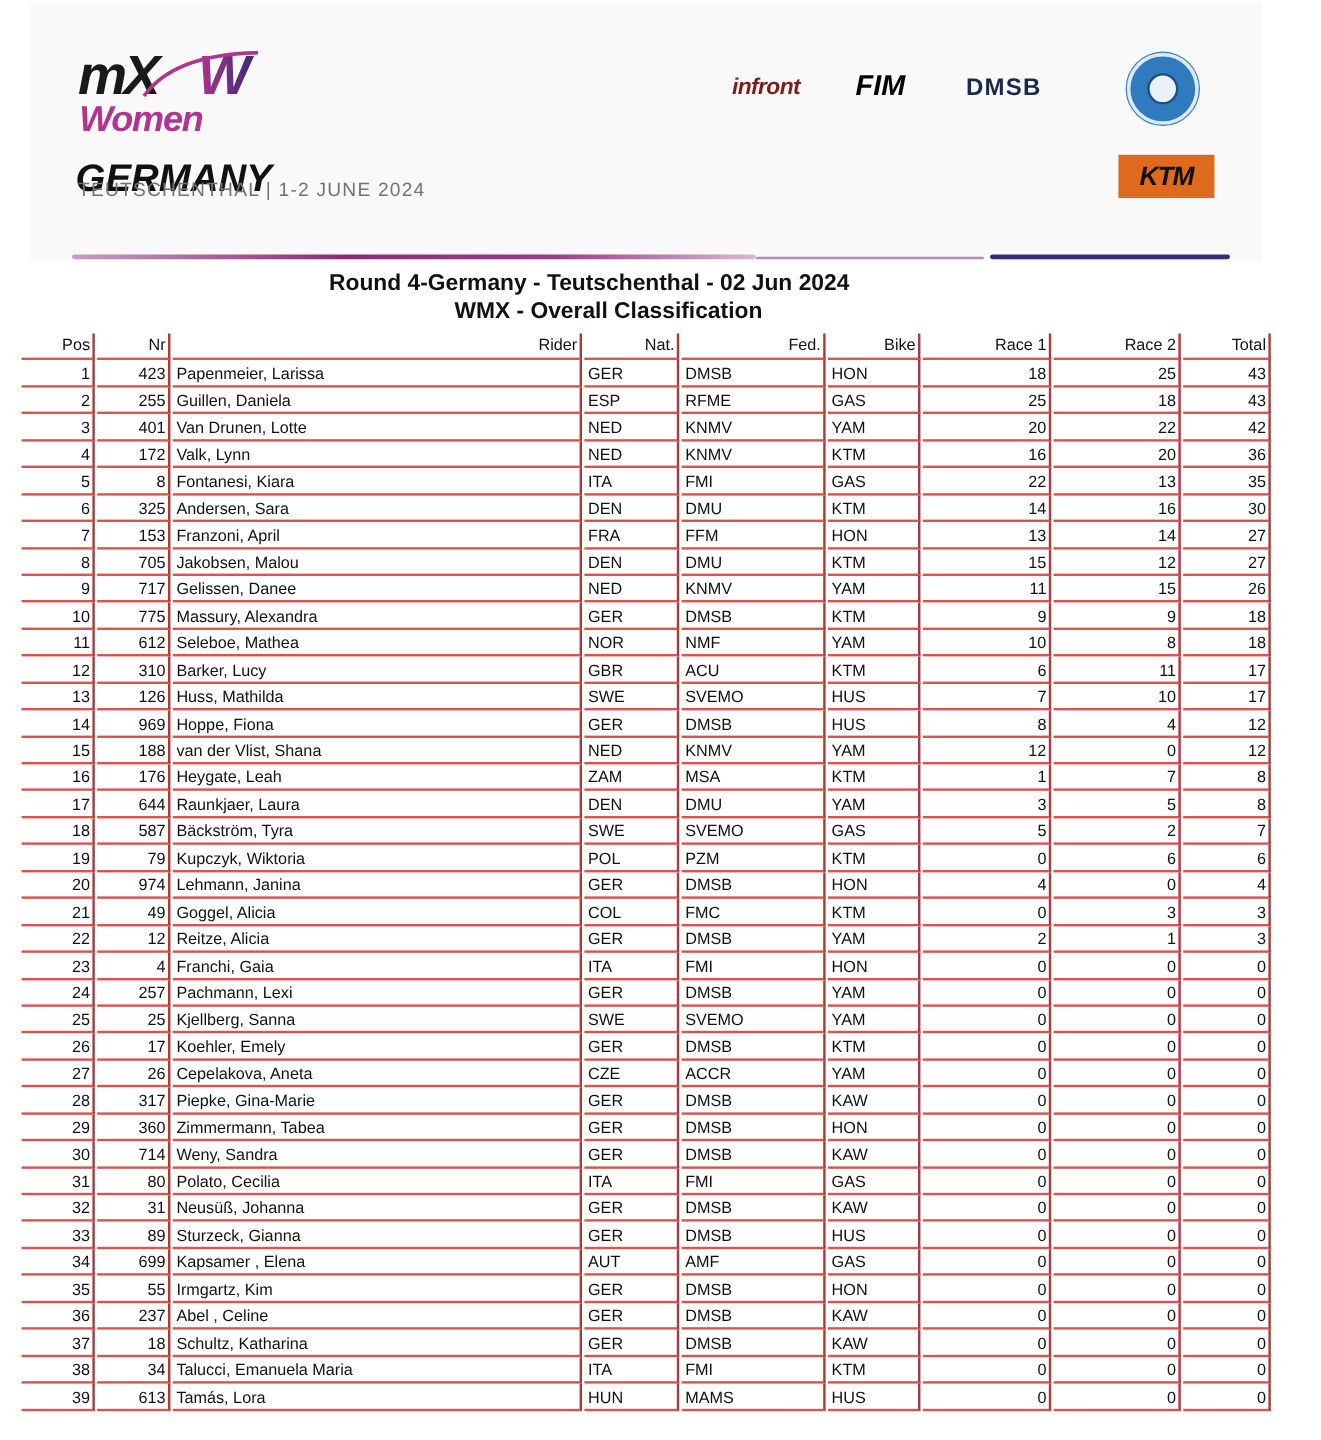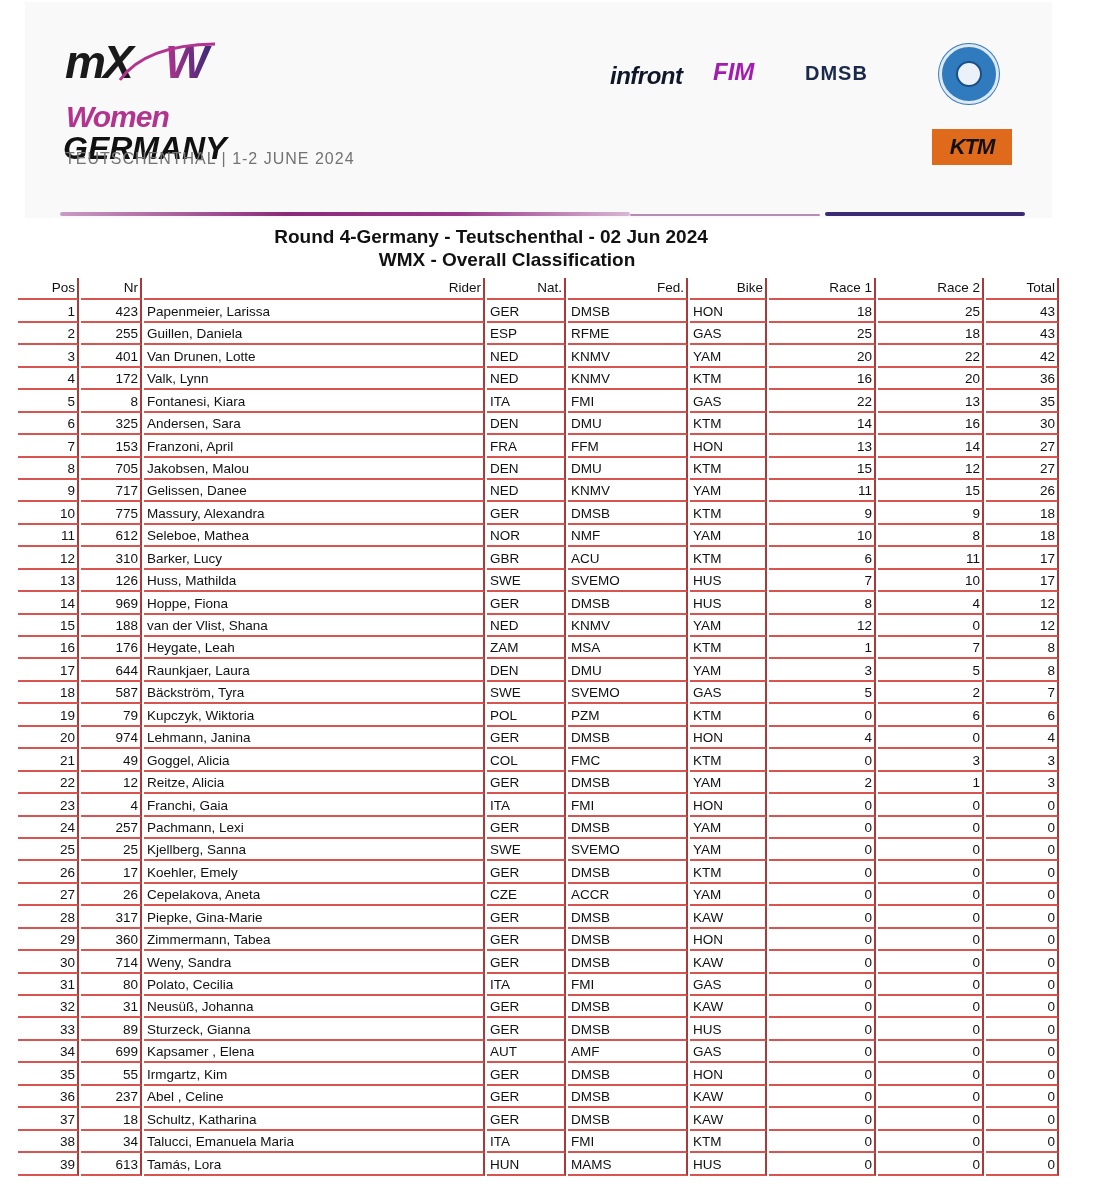--- a/index.html
+++ b/index.html
@@ -1,26 +1,26 @@
 <!DOCTYPE html>
 <html><head>
 <meta charset="utf-8">
 <style>
   * { box-sizing: border-box; margin: 0; padding: 0; }
   html, body { width: 1101px; height: 1200px; background: #ffffff; overflow: hidden; }
   body { font-family: "Liberation Sans", sans-serif; color: #111; position: relative; }
 
   .banner { position: absolute; left: 25px; top: 2px; width: 1027px; height: 216px; background: #f9f9f9; }
   .logo-mxw { position: absolute; left: 40px; top: 38px; width: 180px; height: 42px; }
-  .logo-women { position: absolute; left: 41px; top: 80px; font-family: "Liberation Sans", sans-serif; font-weight: bold; font-style: italic; font-size: 30px; color: #b2348f; letter-spacing: -1px; line-height: 36px; margin-top: 17px; }
+  .logo-women { position: absolute; left: 41px; top: 80px; font-family: "Liberation Sans", sans-serif; font-weight: bold; font-style: italic; font-size: 30px; color: #b2348f; letter-spacing: -1px; line-height: 36px; }
   .event-country { position: absolute; left: 38px; top: 122px; font-weight: bold; font-style: italic; font-size: 32px; letter-spacing: 0px; color: #111; line-height: 48px; }
   .event-sub { position: absolute; left: 40px; top: 148px; font-size: 16px; letter-spacing: 1px; color: #737373; }
   .sponsor { position: absolute; font-weight: bold; font-style: italic; }
-  .sp-infront { left: 585px; top: 60px; color: #0f172a; font-size: 24px; letter-spacing: -0.5px; font-style: italic; }
-  .sp-fim { left: 688px; top: 56px; color: #a21caf; font-size: 24px; }
+  .sp-infront { left: 585px; top: 60px; color: #7f1d1d; font-size: 19px; letter-spacing: -0.5px; font-style: italic; }
+  .sp-fim { left: 688px; top: 56px; color: #000000; font-size: 24px; }
   .sp-dmsb { left: 780px; top: 60px; color: #1a2a4a; font-size: 20px; font-style: normal; letter-spacing: 1px; }
   .sp-club { position: absolute; left: 914px; top: 42px; width: 60px; height: 60px; border-radius: 50%; background: #2f7bbd; border: 3px solid #dfe9f3; box-shadow: 0 0 0 1px #2f7bbd; }
   .sp-club .inner { position: absolute; left: 14px; top: 14px; width: 26px; height: 26px; border-radius: 50%; background: #eaf1f8; border: 2px solid #1c4f86; }
   .sp-ktm { position: absolute; left: 907px; top: 127px; width: 80px; height: 36px; background: #e06a1c; color: #111; font-weight: bold; font-style: italic; font-size: 22px; text-align: center; line-height: 36px; letter-spacing: -1px; }
   .stripe { position: absolute; top: 210px; height: 4px; border-radius: 2px; }
   .stripe.a { left: 35px; width: 570px; background: linear-gradient(90deg, #c99bc3, #8b2a78 40%, #9b3a8a 70%, #d9b7d4); }
   .stripe.b { left: 605px; width: 190px; height: 2px; top: 212px; background: #b88cb5; }
   .stripe.c { left: 800px; width: 200px; background: #3b2a76; }
 
   .title { position: absolute; left: 0; width: 982px; text-align: center; font-weight: bold; font-size: 19px; color: #111; }

